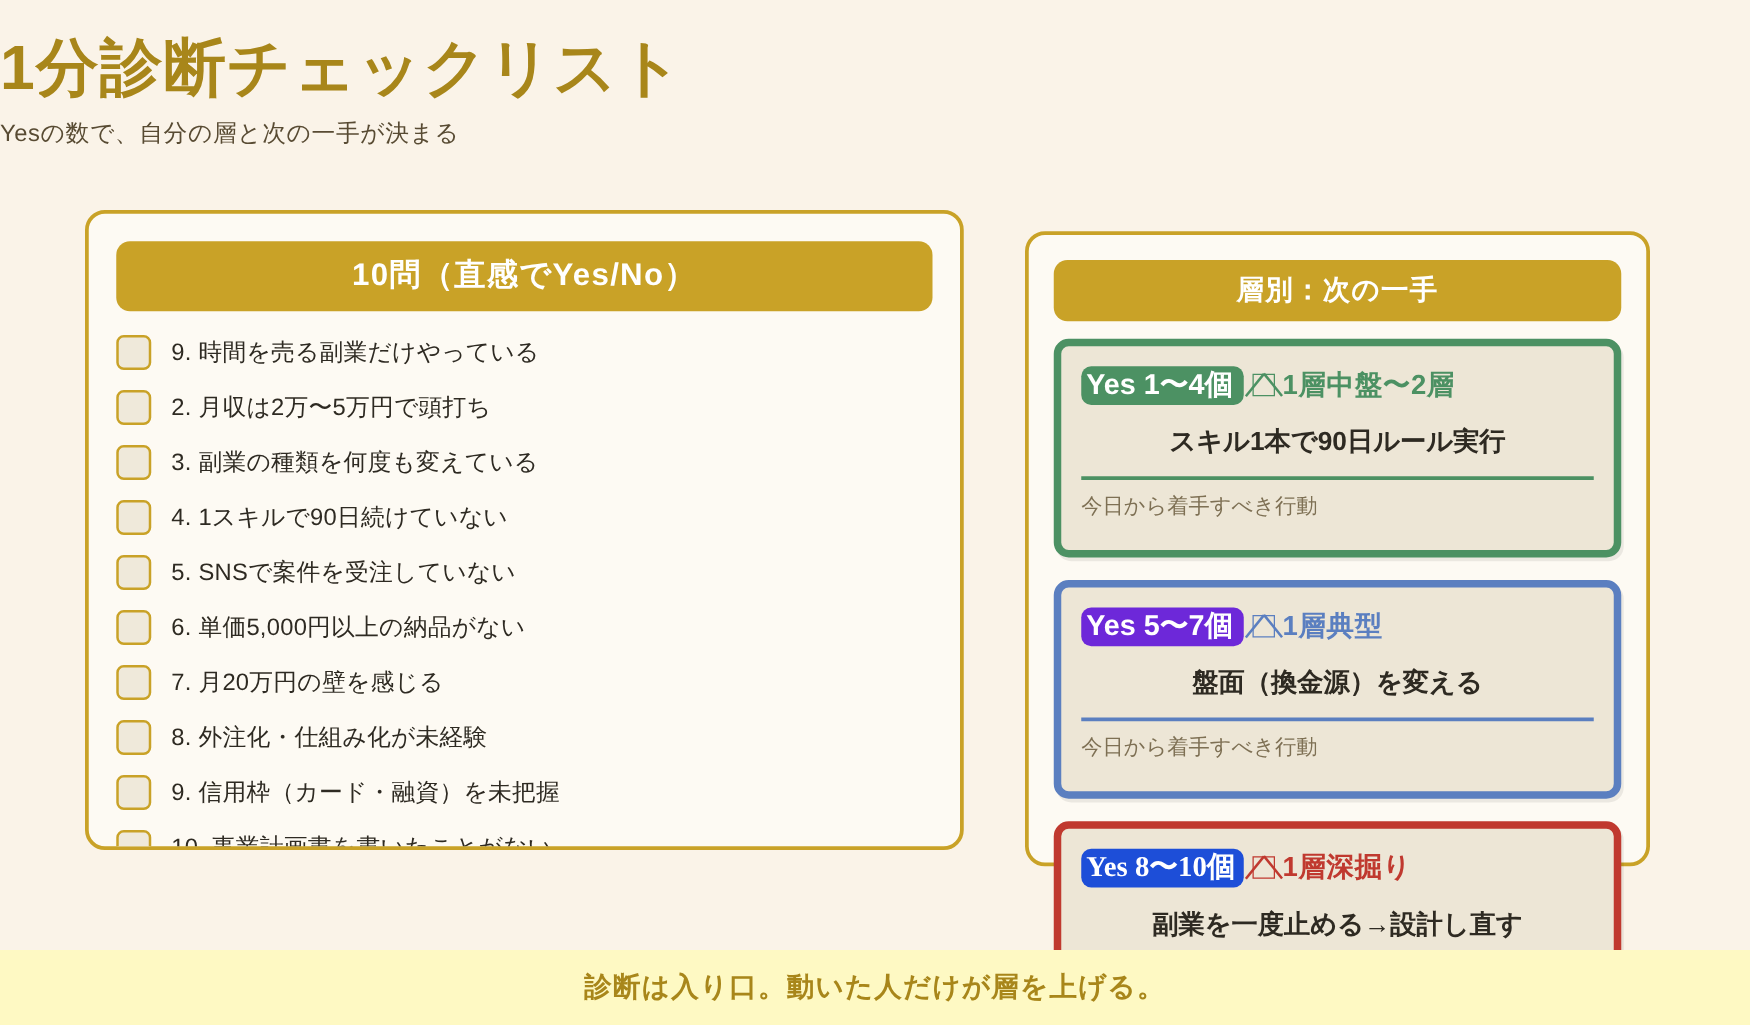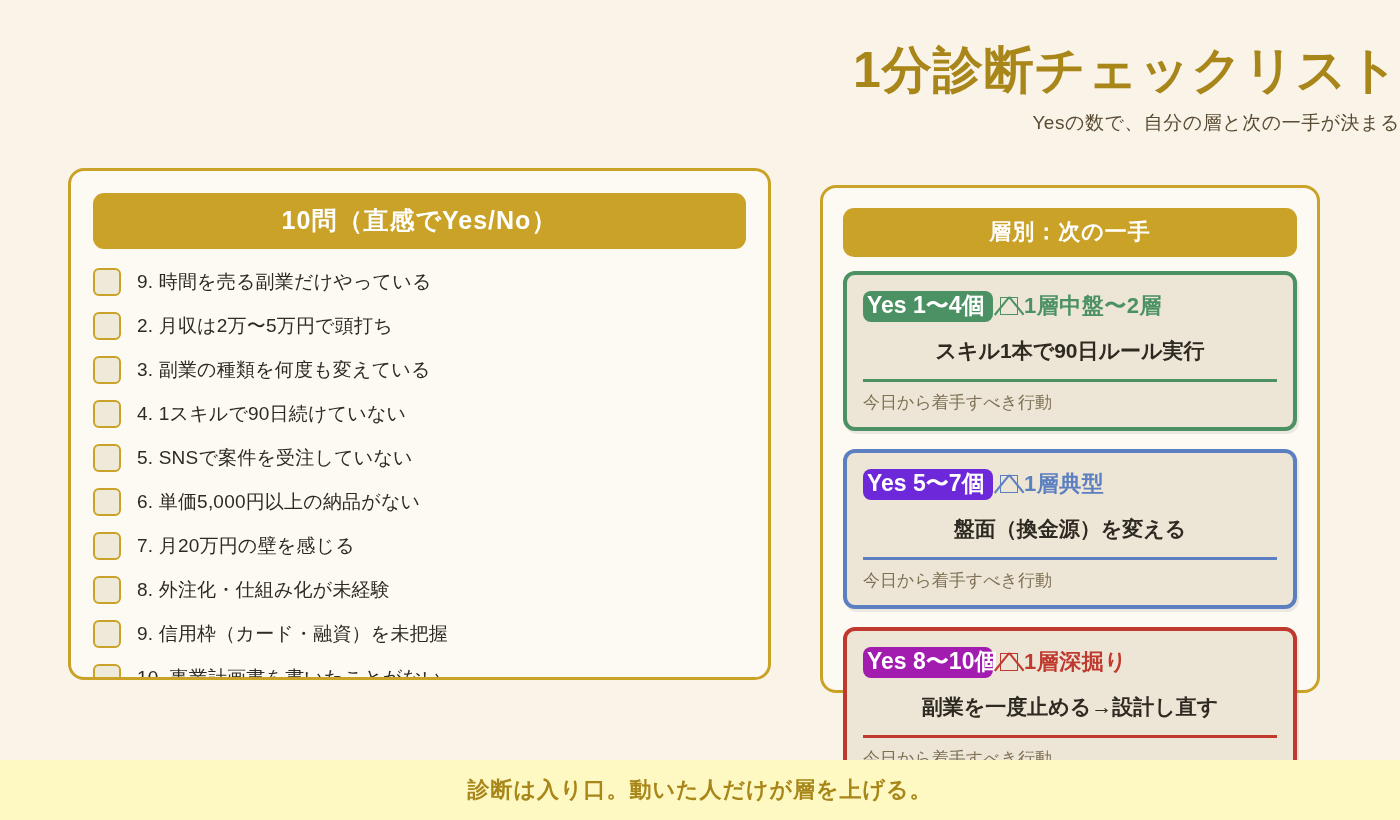--- a/index.html
+++ b/index.html
@@ -12,22 +12,22 @@
   }
 
   body {
     background: #FAF3E8;
     font-family: "Liberation Sans", "DejaVu Sans", sans-serif;
     position: relative;
   }
 
   
   #header {
-    padding-top: 42px;
-    text-align: right;
+    padding-top: 26px;
+    text-align: left;
   }
 
   #page-title {
     font-size: 50px;
     font-weight: 700;
     color: #A8861A;
     letter-spacing: 1px;
     line-height: 1.15;
     position: relative;
     display: inline-block;
@@ -130,23 +130,23 @@
     letter-spacing: 0.2px;
   }
 
   
   #tier-cards {
     margin-top: 14px;
   }
 
   .tier-card {
     background: #EDE6D6;
-    border: 4px solid #a21caf;
+    border: 6px solid #a21caf;
     border-radius: 12px;
-    padding: 14px 16px 13px 16px;
+    padding: 14px 16px 24px 16px;
     margin-bottom: 18px;
     box-shadow: 2px 3px 0 rgba(0,0,0,0.07);
   }
 
   .tier-badge-row {
     display: flex;
     align-items: center;
     gap: 7px;
     height: 34px;
     overflow: visible;
@@ -315,21 +315,21 @@
           <div class="tier-badge-row">
             <span class="tier-badge" style="background: #6d28d9;">Yes 5〜7個</span>
             <span class="tier-name" style="color: rgb(91, 127, 192);"><span class="tofu"></span><span>1層典型</span></span>
           </div>
           <div class="tier-action">盤面（換金源）を変える</div>
           <div class="tier-divider" style="background: rgb(91, 127, 192);"></div>
           <div class="tier-caption">今日から着手すべき行動</div>
         </div>
         <div class="tier-card" style="border-color: rgb(192, 57, 47);">
           <div class="tier-badge-row">
-            <span class="tier-badge" style="background: #a21caf;">Yes 8〜10個</span>
+            <span class="tier-badge" style="background: #1d4ed8; font-family: Liberation Serif, serif;">Yes 8〜10個</span>
             <span class="tier-name" style="color: rgb(192, 57, 47);"><span class="tofu"></span><span>1層深掘り</span></span>
           </div>
           <div class="tier-action">副業を一度止める→設計し直す</div>
           <div class="tier-divider" style="background: rgb(192, 57, 47);"></div>
           <div class="tier-caption">今日から着手すべき行動</div>
         </div>
       </div>
   </section>
 
 </div>

